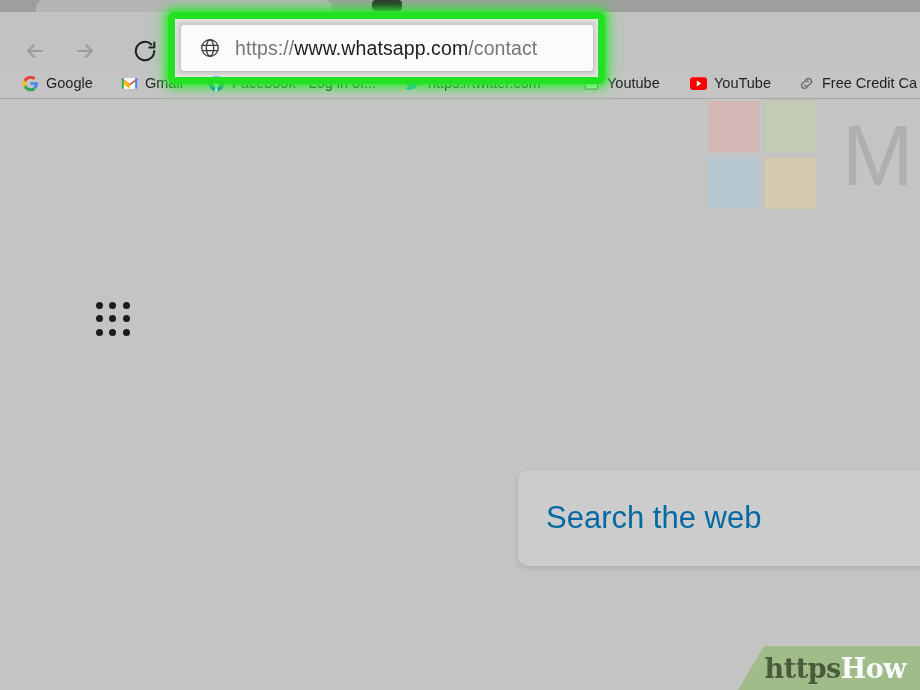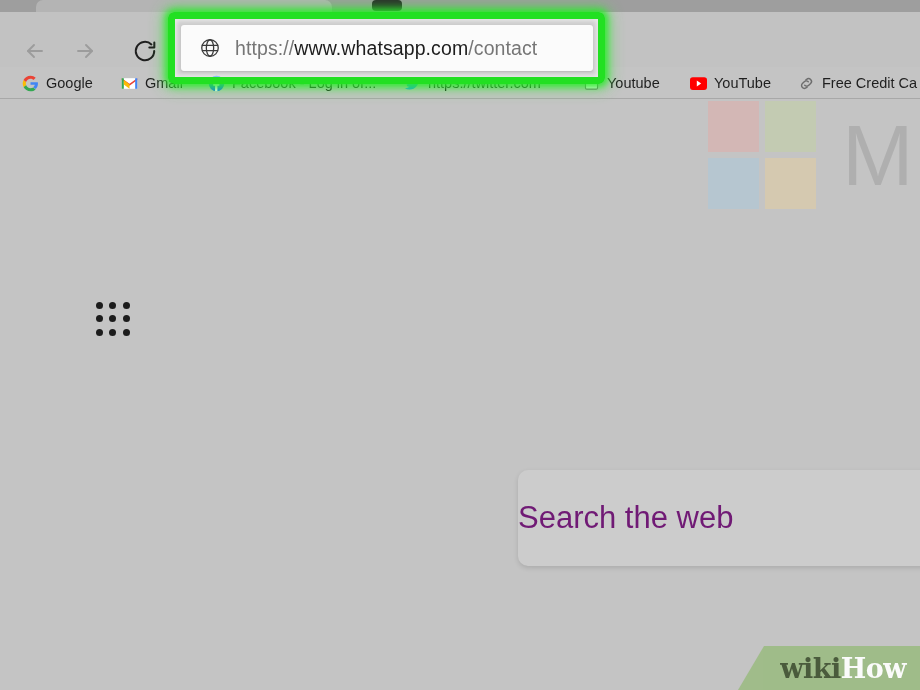--- a/index.html
+++ b/index.html
@@ -212,22 +212,23 @@
     top: 371px;
     width: 440px;
     height: 96px;
     background: #cccccc;
     border-radius: 10px;
     display: flex;
     align-items: center;
     box-shadow: 0 2px 5px rgba(0,0,0,0.13);
   }
   #search-the-web-text {
+    margin-left: 28px;
     font-size: 31px;
-    color: #701a75;
+    color: #0369a1;
     white-space: nowrap;
   }
 
   
   #wikihow-watermark {
     position: absolute;
     right: 0;
     bottom: 0;
     width: 182px;
     height: 44px;
@@ -400,16 +401,16 @@
         <span style="background:#e9cf9c"></span>
       </div>
       <div id="ms-wordmark">M</div>
     </div>
 
     <div id="search-the-web-box">
       <span id="search-the-web-text">Search the web</span>
     </div>
 
     <div id="wikihow-watermark">
-      <span id="wikihow-text"><span>wiki</span><span class="wh-how">How</span></span>
+      <span id="wikihow-text"><span>https</span><span class="wh-how">How</span></span>
     </div>
   </div>
 </div>
 
 </body></html>

